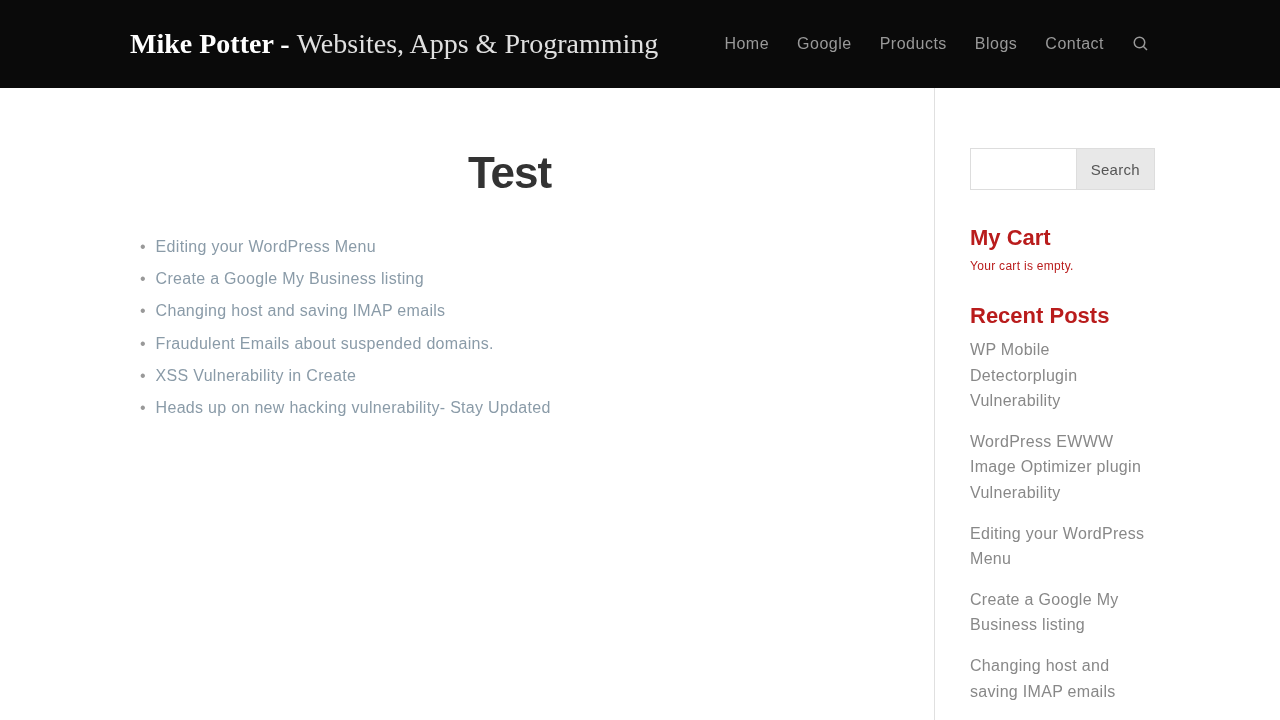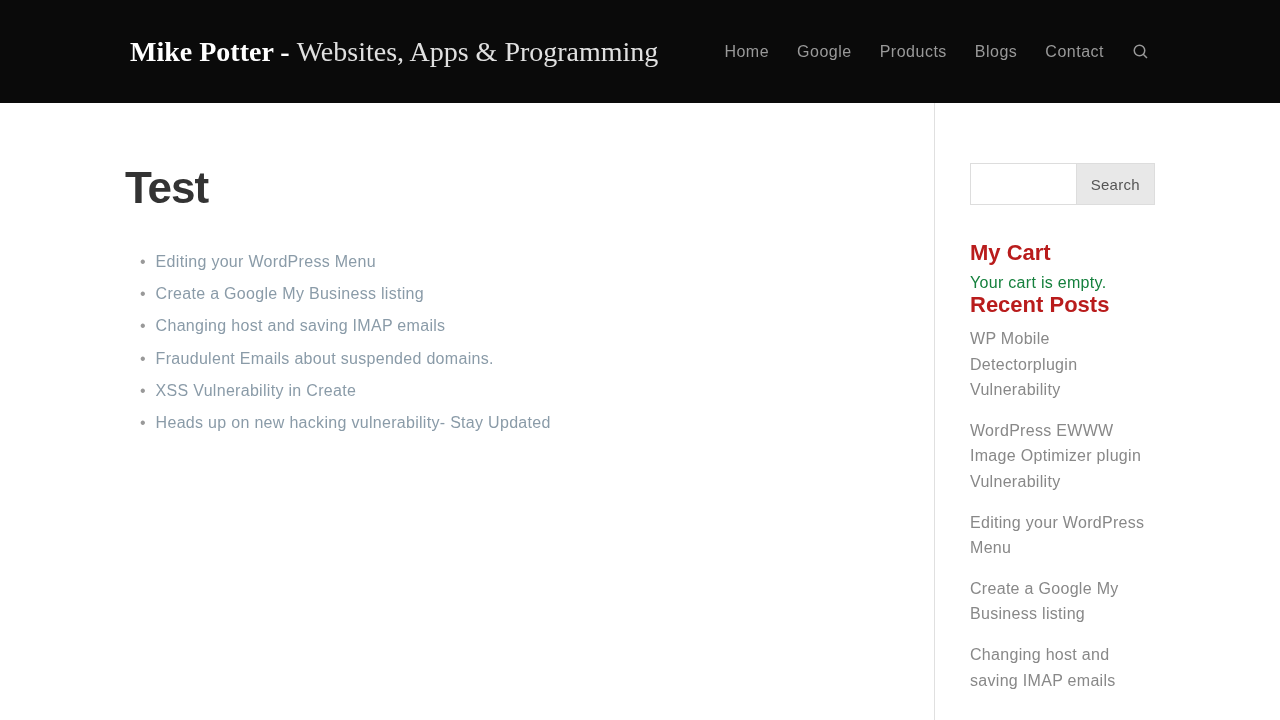--- a/index.html
+++ b/index.html
@@ -6,21 +6,21 @@
       margin: 0;
       padding: 0;
       box-sizing: border-box;
     }
     body {
       font-family: Arial, sans-serif;
       background: #fff;
     }
     .header {
       background: #0a0a0a;
-      height: 103px;
+      height: 88px;
       display: flex;
       align-items: center;
       padding: 0 130px;
       justify-content: space-between;
     }
     .logo {
       color: #fff;
       font-size: 28px;
       font-family: Georgia, serif;
     }
@@ -60,20 +60,21 @@
       border-right: 1px solid #e0e0e0;
       min-height: 632px;
     }
     .page-title {
       font-size: 44px;
       font-weight: 600;
       color: #333;
       font-family: 'Arial Narrow', Arial, sans-serif;
       letter-spacing: -1px;
       margin-bottom: 35px;
+      text-align: center;
     }
     .post-list {
       list-style: none;
       padding-left: 15px;
     }
     .post-list li {
       margin-bottom: 5px;
       color: #999;
       font-size: 16px;
       line-height: 1.7;
@@ -117,23 +118,24 @@
       letter-spacing: 0.3px;
     }
     .sidebar-heading {
       font-size: 22px;
       font-weight: 600;
       color: #b91c1c;
       margin-bottom: 8px;
       font-family: 'Arial Narrow', Arial, sans-serif;
     }
     .sidebar-text {
-      color: #15803d;
-      font-size: 16px;
-      letter-spacing: 0.3px;
+      color: #b91c1c;
+      font-size: 12px;
+      letter-spacing: 0.3px;
+      margin-bottom: 30px;
     }
     .recent-posts-list {
       list-style: none;
       margin-bottom: 30px;
     }
     .recent-posts-list li {
       margin-bottom: 15px;
     }
     .recent-posts-list a {
       color: #888;

